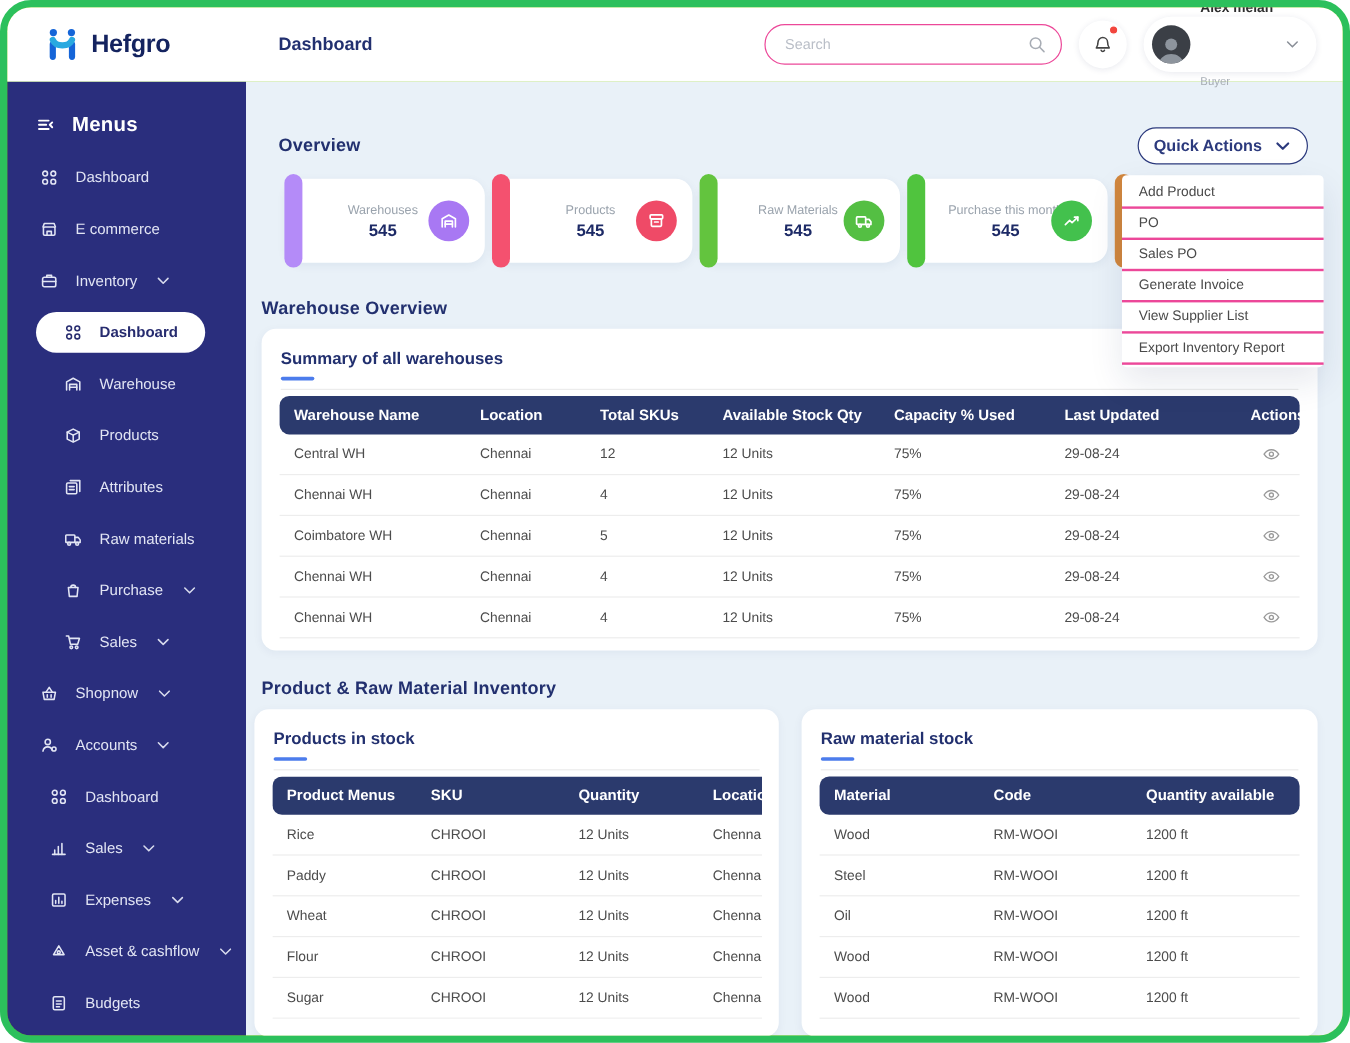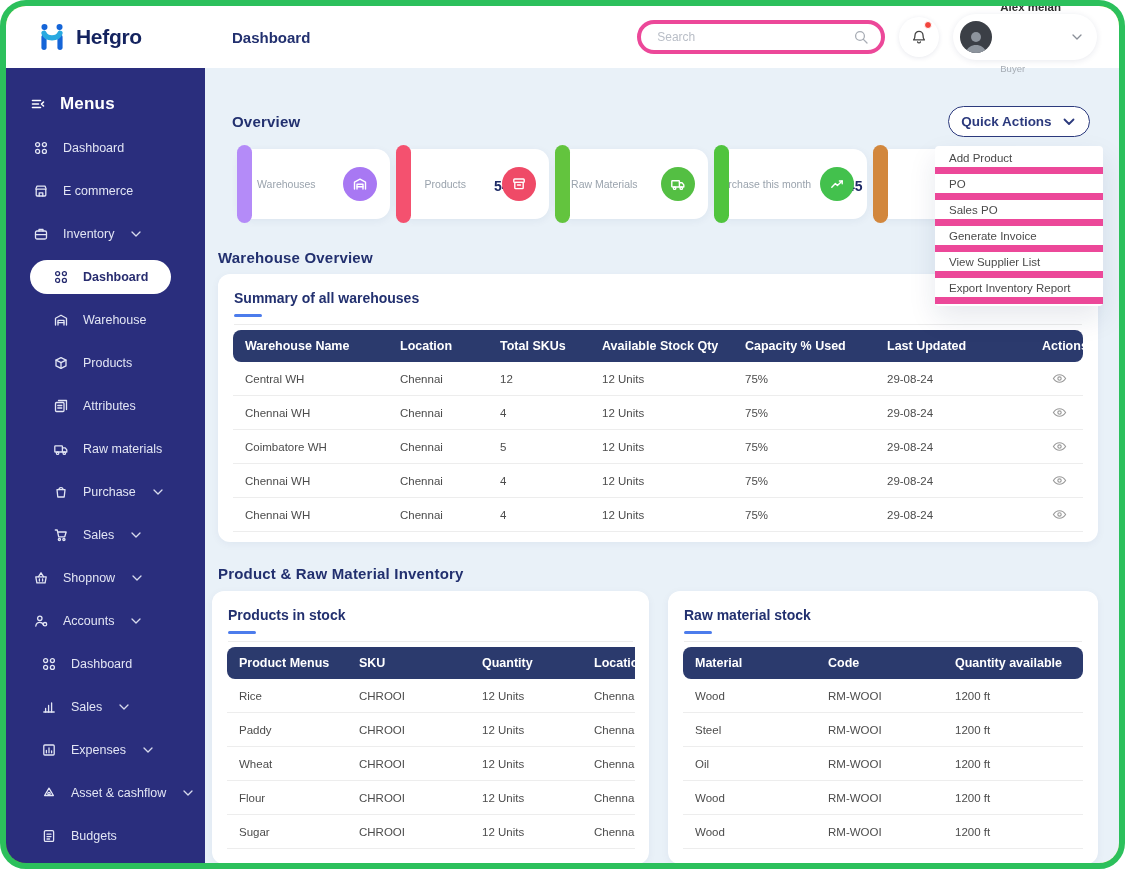--- a/index.html
+++ b/index.html
@@ -6,21 +6,21 @@
   html,body { width:1125px; height:869px; background:#fff; font-family:"Liberation Sans", sans-serif; }
   .frame { position:absolute; top:0; left:0; width:1125px; height:869px;
            border:6px solid #2cc05c; border-radius:26px; overflow:hidden; background:#84cc16; }
 
   
   .hdr { position:absolute; top:0; left:0; right:0; height:62px; background:#fff; display:flex; align-items:center; z-index:30; }
   .brand { width:199px; display:flex; align-items:center; gap:8px; padding-left:30px; }
   .brand-name { font-size:21px; font-weight:bold; color:#14235f; letter-spacing:-.3px; }
   .page-title { font-size:15px; font-weight:bold; color:#22306f; margin-left:27px; }
   .hdr-right { margin-left:auto; display:flex; align-items:center; gap:14px; padding-right:22px; }
-  .search { width:248px; height:34px; border:4px solid #ec4899; border-radius:17px; display:flex; align-items:center; padding:0 12px 0 16px; }
+  .search { width:248px; height:34px; border:1px solid #ec4899; border-radius:17px; display:flex; align-items:center; padding:0 12px 0 16px; }
   .search input { border:none; outline:none; flex:1; font-size:12px; color:#555; font-family:inherit; background:transparent; }
   .search input::placeholder { color:#b9bec7; }
   .icon-btn { position:relative; width:40px; height:40px; border-radius:50%; background:#fff; box-shadow:0 1px 5px rgba(30,40,90,.10); display:flex; align-items:center; justify-content:center; color:#444; }
   .dot { position:absolute; top:4px; right:7px; width:8px; height:8px; border-radius:50%; background:#f2453d; border:1.5px solid #fff; }
   .userchip { height:46px; background:#fff; border-radius:23px; box-shadow:0 1px 6px rgba(30,40,90,.10); display:flex; align-items:center; gap:8px; padding:0 12px 0 7px; }
   .avatar { width:32px; height:32px; border-radius:50%; background:#3b3f46; display:flex; align-items:flex-end; justify-content:center; overflow:hidden; }
   .uname { font-size:11.5px; font-weight:bold; color:#2e2e2e; line-height:1.25; }
   .urole { font-size:9.5px; color:#a7adb5;margin-top:48px; }
   .chev { color:#8a8f98; display:flex; }
 
@@ -40,31 +40,31 @@
   
   .main { position:absolute; top:62px; left:199px; right:0; bottom:0; background:#e9f1f8; }
   .sec-h { position:absolute; font-size:15px; font-weight:bold; color:#22306f; letter-spacing:.2px; }
   .card { position:absolute; background:#fff; border-radius:12px; box-shadow:0 2px 8px rgba(25,45,95,.05); }
   .card-title { font-size:14px; font-weight:bold; color:#22306f; padding:16px 16px 8px 16px; }
   .tick { width:28px; height:3px; background:#4c7cec; border-radius:2px; margin:0 0 0 16px; }
   .hrline { height:1px; background:#ececec; margin:7px 16px 0 16px; }
 
   
   .cards { position:absolute; left:33px; top:81px; display:flex; gap:7px; }
-  .stat { position:relative; width:152px; height:70px; background:#fff; border-radius:14px; box-shadow:0 2px 8px rgba(25,45,95,.06); display:flex; flex-direction:row; align-items:center; justify-content:center;padding-left:24px; }
+  .stat { position:relative; width:166px; height:70px; background:#fff; border-radius:14px; box-shadow:0 2px 8px rgba(25,45,95,.06); display:flex; flex-direction:column; align-items:center; justify-content:center;padding-left:24px; }
   .stat .bar { position:absolute; left:-1px; top:-4px; bottom:-4px; width:15px; border-radius:10px; }
   .stat .lab { font-size:10.5px; color:#9aa3ad; margin-right:28px; white-space:nowrap; }
   .stat .val { font-size:14px; font-weight:bold; color:#1d2a66; margin-right:28px; margin-top:3px; }
   .stat .circ { position:absolute; right:13px; top:50%; transform:translateY(-50%); width:34px; height:34px; border-radius:50%; display:flex; align-items:center; justify-content:center; color:#fff; }
   .stat .circ svg { width:16px; height:16px; fill:none; stroke:#fff; stroke-width:1.4; stroke-linecap:round; stroke-linejoin:round; }
 
   
   .qa-btn { position:absolute; left:743px; top:38px; width:142px; height:31px; background:#fff; border:1.6px solid #2c3a7d; border-radius:16px; color:#2c3a7d; font-weight:bold; font-size:13.5px; display:flex; align-items:center; justify-content:center; gap:9px; cursor:pointer; font-family:inherit; }
   .qa-menu { position:absolute; left:730px; top:78px; width:168px; background:#fff; border-radius:4px; box-shadow:0 12px 28px rgba(20,40,90,.10); z-index:25; padding:2px 0; }
-  .qa-item { height:26px; display:flex; align-items:center; padding:0 14px; font-size:11.5px; color:#4a4a4a; border-bottom:7px solid #ec4899; cursor:pointer; }
+  .qa-item { height:26px; display:flex; align-items:center; padding:0 14px; font-size:11.5px; color:#4a4a4a; border-bottom:2px solid #ec4899; cursor:pointer; }
 
   
   .tbl { position:absolute; left:15px; right:15px; }
   .thead { display:grid; align-items:center; background:#2b3a6d; border-radius:8px; height:32px; color:#fff; font-size:12.5px; font-weight:bold; }
   .thead span { padding-left:12px; white-space:nowrap; }
   .trow { display:grid; align-items:center; height:34px; border-bottom:1px solid #ededed; font-size:11.5px; color:#4c4c4c; }
   .trow span { padding-left:12px; white-space:nowrap; }
   .wh-grid { grid-template-columns:155px 100px 102px 143px 142px 155px 1fr; }
   .wh-grid .act { display:flex; justify-content:flex-end; padding-right:16px; }
   .eye-btn { background:none; border:none; color:#9a9a9a; cursor:pointer; display:flex; padding:0; }

